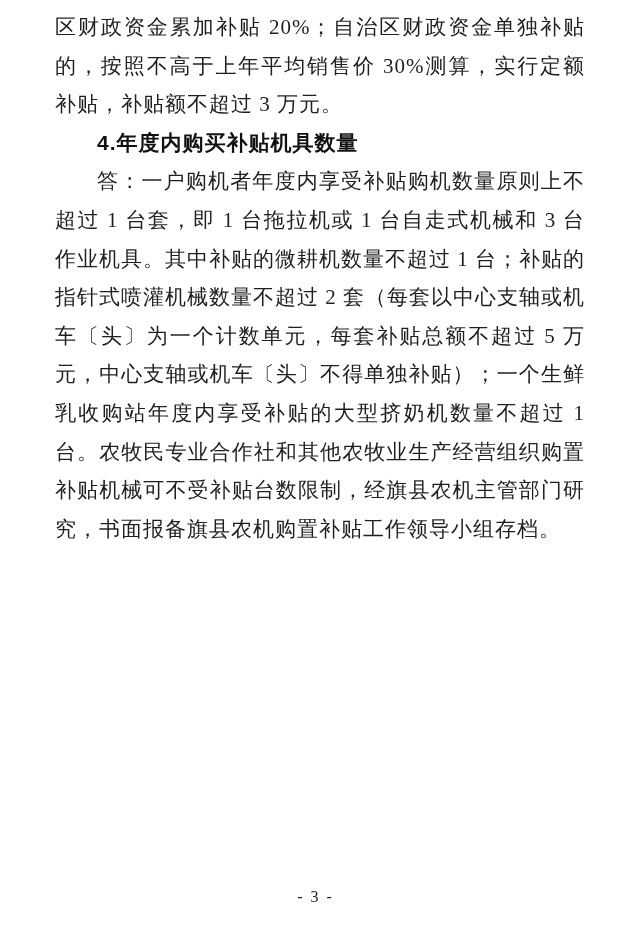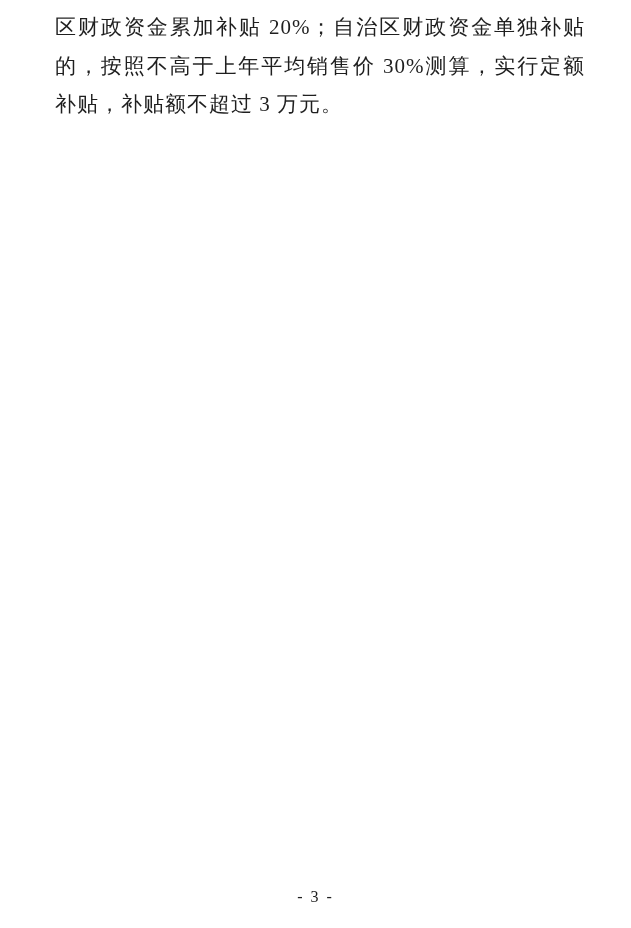--- a/index.html
+++ b/index.html
@@ -60,18 +60,20 @@
     font-family: "Liberation Serif", "DejaVu Serif", serif;
   }
 </style>
 </head>
 <body>
 
 <div class="page">
 
   <p class="body-text">区财政资金累加补贴 20%；自治区财政资金单独补贴的，按照不高于上年平均销售价 30%测算，实行定额补贴，补贴额不超过 3 万元。</p>
 
+  <h2 class="heading">4.年度内购买补贴机具数量</h2>
 
+  <p class="body-text indent">答：一户购机者年度内享受补贴购机数量原则上不超过 1 台套，即 1 台拖拉机或 1 台自走式机械和 3 台作业机具。其中补贴的微耕机数量不超过 1 台；补贴的指针式喷灌机械数量不超过 2 套（每套以中心支轴或机车〔头〕为一个计数单元，每套补贴总额不超过 5 万元，中心支轴或机车〔头〕不得单独补贴）；一个生鲜乳收购站年度内享受补贴的大型挤奶机数量不超过 1 台。农牧民专业合作社和其他农牧业生产经营组织购置补贴机械可不受补贴台数限制，经旗县农机主管部门研究，书面报备旗县农机购置补贴工作领导小组存档。</p>
 
 
   <div class="footer">- 3 -</div>
 
 </div>
 
 </body></html>

